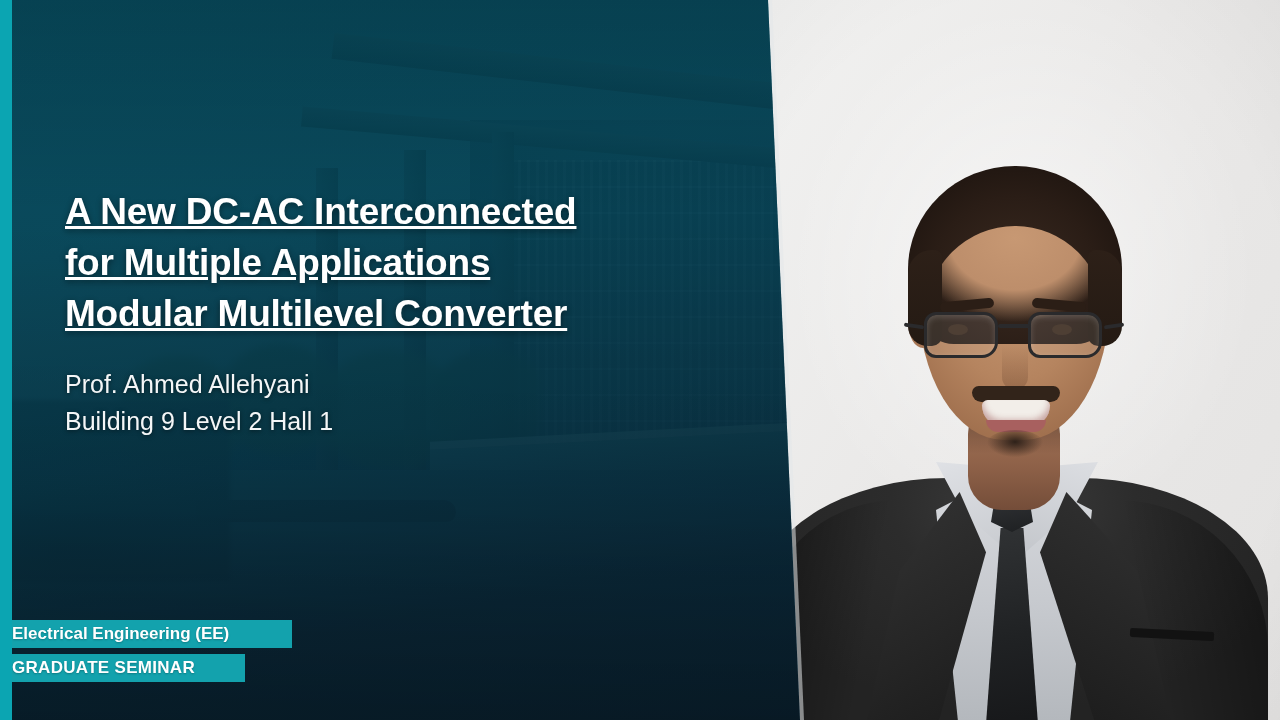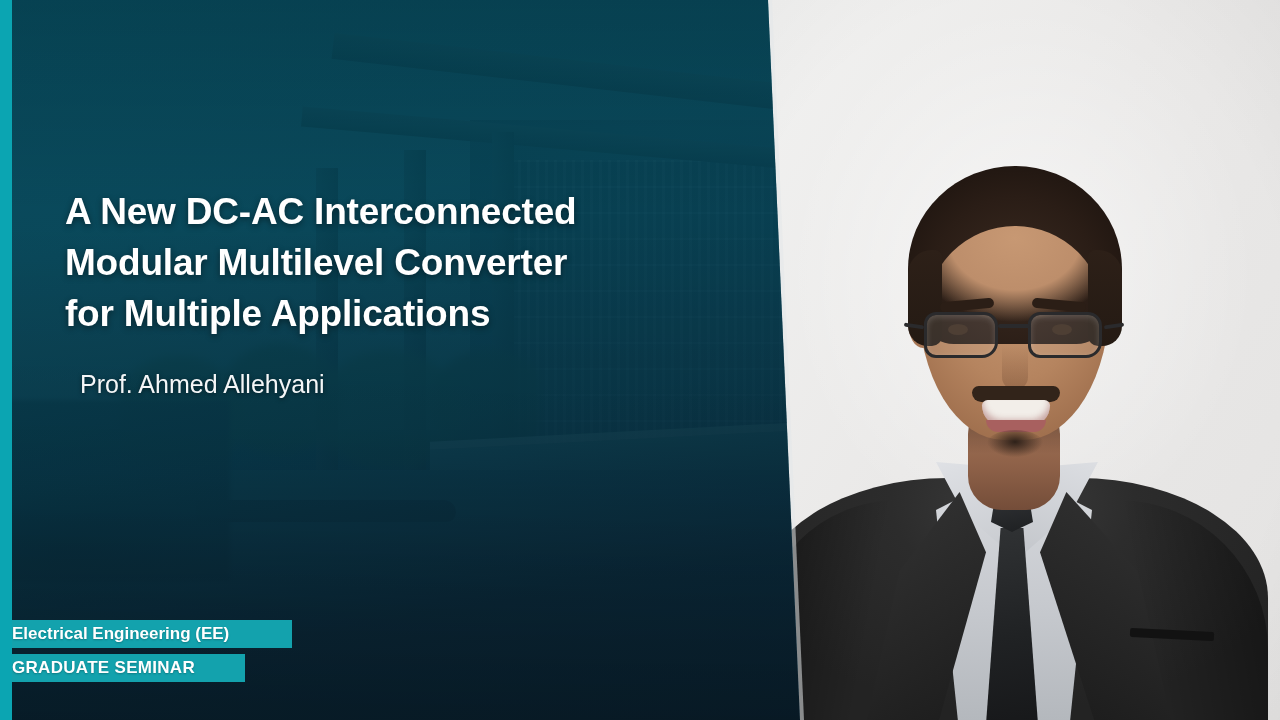--- a/index.html
+++ b/index.html
@@ -338,30 +338,31 @@
     background:#0ba5b2;
   }
 
   
   .title{
     position:absolute; left:65px; top:186px; width:700px;
     color:#fff;
     font-size:37px; font-weight:bold; line-height:51px;
     letter-spacing:-.2px;
     text-shadow:0 2px 6px rgba(0,0,0,.45);
+    text-decoration:underline;
   }
   .title .tline{ display:block; white-space:nowrap; }
 
   .details{
     position:absolute; left:65px; top:366px; width:650px;
     color:#f4f6f7;
     font-size:25px; font-weight:400; line-height:36.5px;
     text-shadow:0 1px 4px rgba(0,0,0,.5);
   }
-  .details .dline{ display:block; white-space:nowrap;margin-left:15px; }
+  .details .dline{ display:block; white-space:nowrap; }
 
   
   .badge{
     position:absolute; left:0;
     background:#13a2ad;
     color:#ffffff;
     display:flex; align-items:center;
     padding-left:12px;
     font-weight:bold;
     white-space:nowrap;
@@ -454,26 +455,27 @@
       <div class="boat"></div>
       <div class="quay-left"></div>
       <div class="dark-blob"></div>
     </div>
 
     <div class="teal-wash"></div>
     <div class="teal-darken"></div>
 
     <div class="title">
       <span class="tline">A New DC-AC Interconnected</span>
+      <span class="tline">for Multiple Applications</span>
       <span class="tline">Modular Multilevel Converter</span>
-      <span class="tline">for Multiple Applications</span>
     </div>
 
     <div class="details">
       <span class="dline">Prof. Ahmed Allehyani</span>
+      <span class="dline">Building 9 Level 2 Hall 1</span>
     </div>
 
     <div class="badge badge-kind">GRADUATE SEMINAR</div>
     <div class="badge badge-dept">Electrical Engineering (EE)</div>
 
     <div class="accent-stripe"></div>
   </div>
 
   <div class="diag-edge"></div>
 

